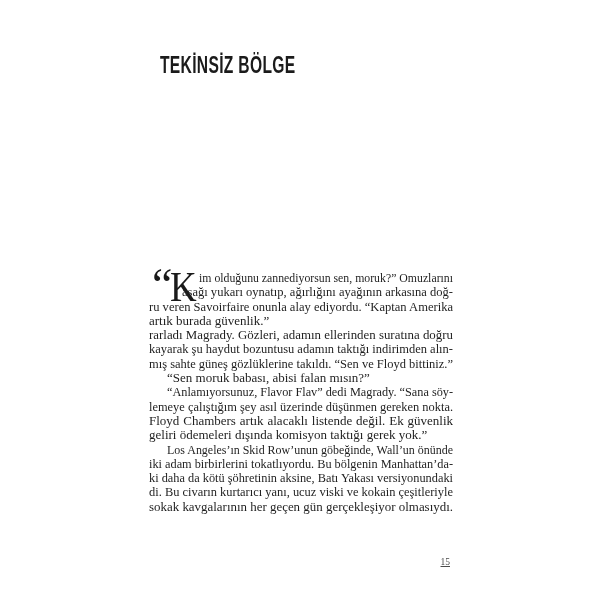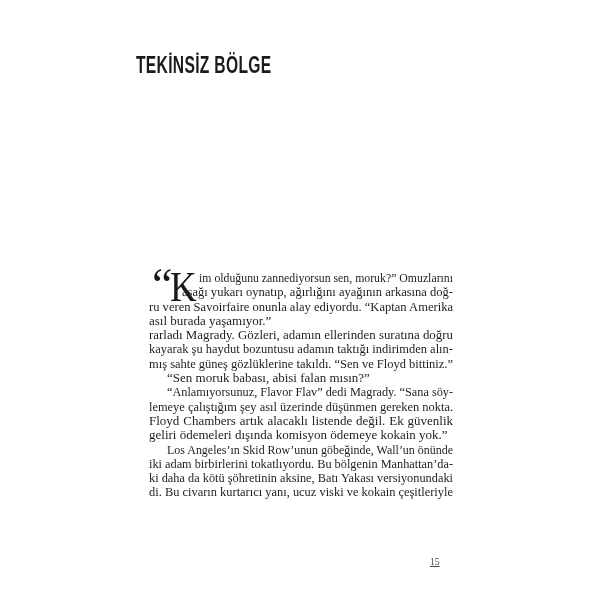--- a/index.html
+++ b/index.html
@@ -2,21 +2,21 @@
 <html><head>
 <meta charset="utf-8">
 <style>
   html,body{margin:0;padding:0;background:#ffffff;}
   .page{
     position:relative;width:600px;height:600px;background:#ffffff;overflow:hidden;
     font-family:"Liberation Serif","DejaVu Serif",serif;color:#1e1e1e;
   }
   
   .title{
-    position:absolute;left:136px;top:53px;margin:0;
+    position:absolute;left:160px;top:53px;margin:0;
     font-family:"Liberation Sans","DejaVu Sans",sans-serif;
     font-weight:700;font-size:24px;line-height:24px;color:#1b1b1b;
     letter-spacing:0.5px;white-space:nowrap;
   }
   .title-inner{display:inline-block;transform:scaleX(0.65);transform-origin:0 0;}
   
   .body{
     position:absolute;left:149px;top:271px;width:304px;
     font-size:13px;line-height:14.3px;
   }
@@ -27,54 +27,55 @@
   .dq{
     position:absolute;top:-9px;left:3px;
     font-size:46px;line-height:46px;color:#1a1a1a;
   }
   .dk{
     position:absolute;top:-5px;left:21px;
     font-size:42px;line-height:42px;color:#1a1a1a;
     display:inline-block;transform:scaleX(0.88);transform-origin:0 0;
   }
   .pagenum{
-    position:absolute;top:557px;left:430px;width:20px;text-align:left;
+    position:absolute;top:557px;left:430px;width:20px;text-align:right;
     font-family:"Liberation Serif","DejaVu Serif",serif;
     font-size:9.5px;line-height:11px;color:#4a4a4a;text-decoration:underline;
   }
 </style>
 </head>
 <body>
 
 <div class="page">
   <h1 class="title"><span class="title-inner">TEKİNSİZ BÖLGE</span></h1>
   <div class="body" id="body-text">
       <div class="para">
         <span class="dq">“</span>
         <span class="dk">K</span>
         <div class="line" style="padding-left: 50px;"><span class="t" style="transform: scaleX(0.9066);">im olduğunu zannediyorsun sen, moruk?” Omuzlarını</span></div>
         <div class="line" style="padding-left: 33px;"><span class="t" style="transform: scaleX(0.9636);">aşağı yukarı oynatıp, ağırlığını ayağının arkasına doğ-</span></div>
         <div class="line"><span class="t" style="transform: scaleX(0.9658);">ru veren Savoirfaire onunla alay ediyordu. “Kaptan Amerika</span></div>
-        <div class="line last"><span class="t">asıl burada yaşamıyor.”</span></div>
+        <div class="line last"><span class="t">artık burada güvenlik.”</span></div>
       </div>
       <div class="para">
         <div class="line"><span class="t" style="transform: scaleX(0.9911);">rarladı Magrady. Gözleri, adamın ellerinden suratına doğru</span></div>
         <div class="line"><span class="t" style="transform: scaleX(0.9601);">kayarak şu haydut bozuntusu adamın taktığı indirimden alın-</span></div>
         <div class="line last"><span class="t" style="transform: scaleX(0.959);">mış sahte güneş gözlüklerine takıldı. “Sen ve Floyd bittiniz.”</span></div>
       </div>
       <div class="para">
         <div class="line last" style="padding-left: 18px;"><span class="t">“Sen moruk babası, abisi falan mısın?”</span></div>
       </div>
       <div class="para">
         <div class="line" style="padding-left: 18px;"><span class="t" style="transform: scaleX(0.9435);">“Anlamıyorsunuz, Flavor Flav” dedi Magrady. “Sana söy-</span></div>
         <div class="line"><span class="t" style="transform: scaleX(0.9548);">lemeye çalıştığım şey asıl üzerinde düşünmen gereken nokta.</span></div>
         <div class="line"><span class="t" style="word-spacing: 0.621px;">Floyd Chambers artık alacaklı listende değil. Ek güvenlik</span></div>
-        <div class="line last"><span class="t">geliri ödemeleri dışında komisyon ödemeye kokain yok.”</span></div>
+        <div class="line last"><span class="t">geliri ödemeleri dışında komisyon taktığı gerek yok.”</span></div>
       </div>
       <div class="para">
         <div class="line" style="padding-left: 18px;"><span class="t" style="transform: scaleX(0.9195);">Los Angeles’ın Skid Row’unun göbeğinde, Wall’un önünde</span></div>
         <div class="line"><span class="t" style="transform: scaleX(0.945);">iki adam birbirlerini tokatlıyordu. Bu bölgenin Manhattan’da-</span></div>
         <div class="line"><span class="t" style="transform: scaleX(0.9481);">ki daha da kötü şöhretinin aksine, Batı Yakası versiyonundaki</span></div>
         <div class="line"><span class="t" style="transform: scaleX(0.9558);">di. Bu civarın kurtarıcı yanı, ucuz viski ve kokain çeşitleriyle</span></div>
+        <div class="line last"><span class="t" style="transform: scaleX(0.9942);">sokak kavgalarının her geçen gün gerçekleşiyor olmasıydı.</span></div>
       </div>
     </div>
   <div class="pagenum">15</div>
 </div>
 
 </body></html>

